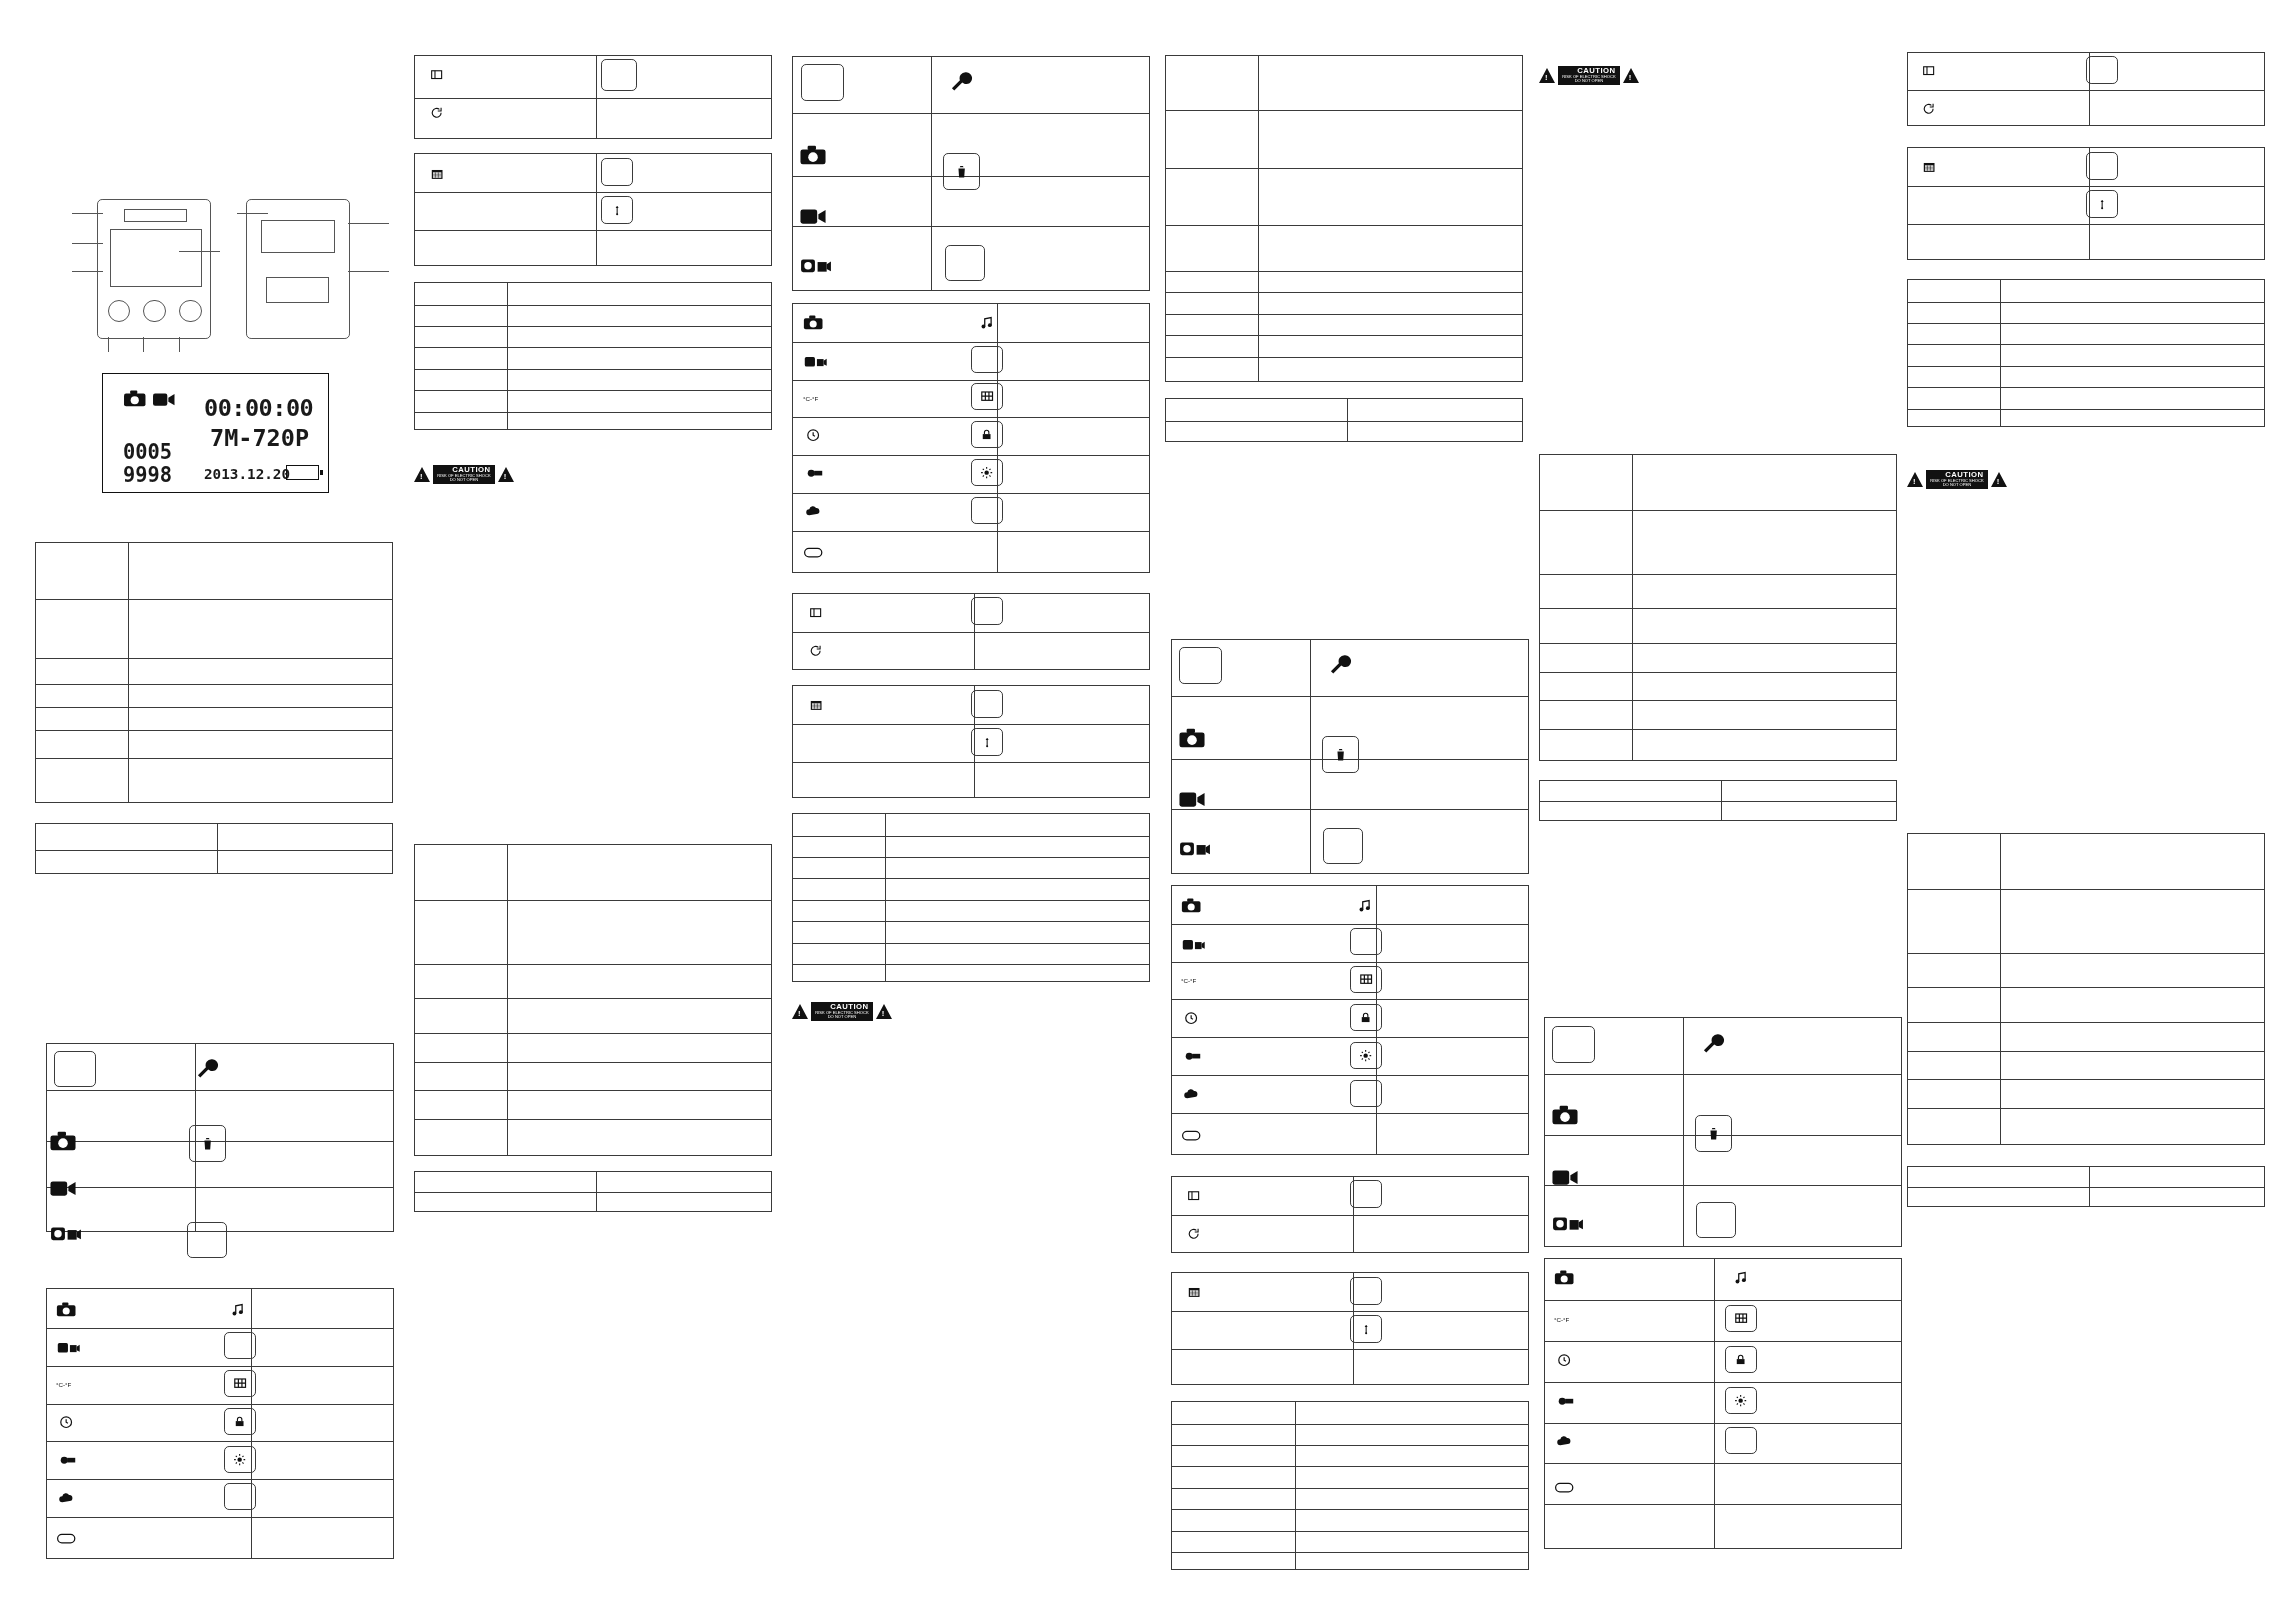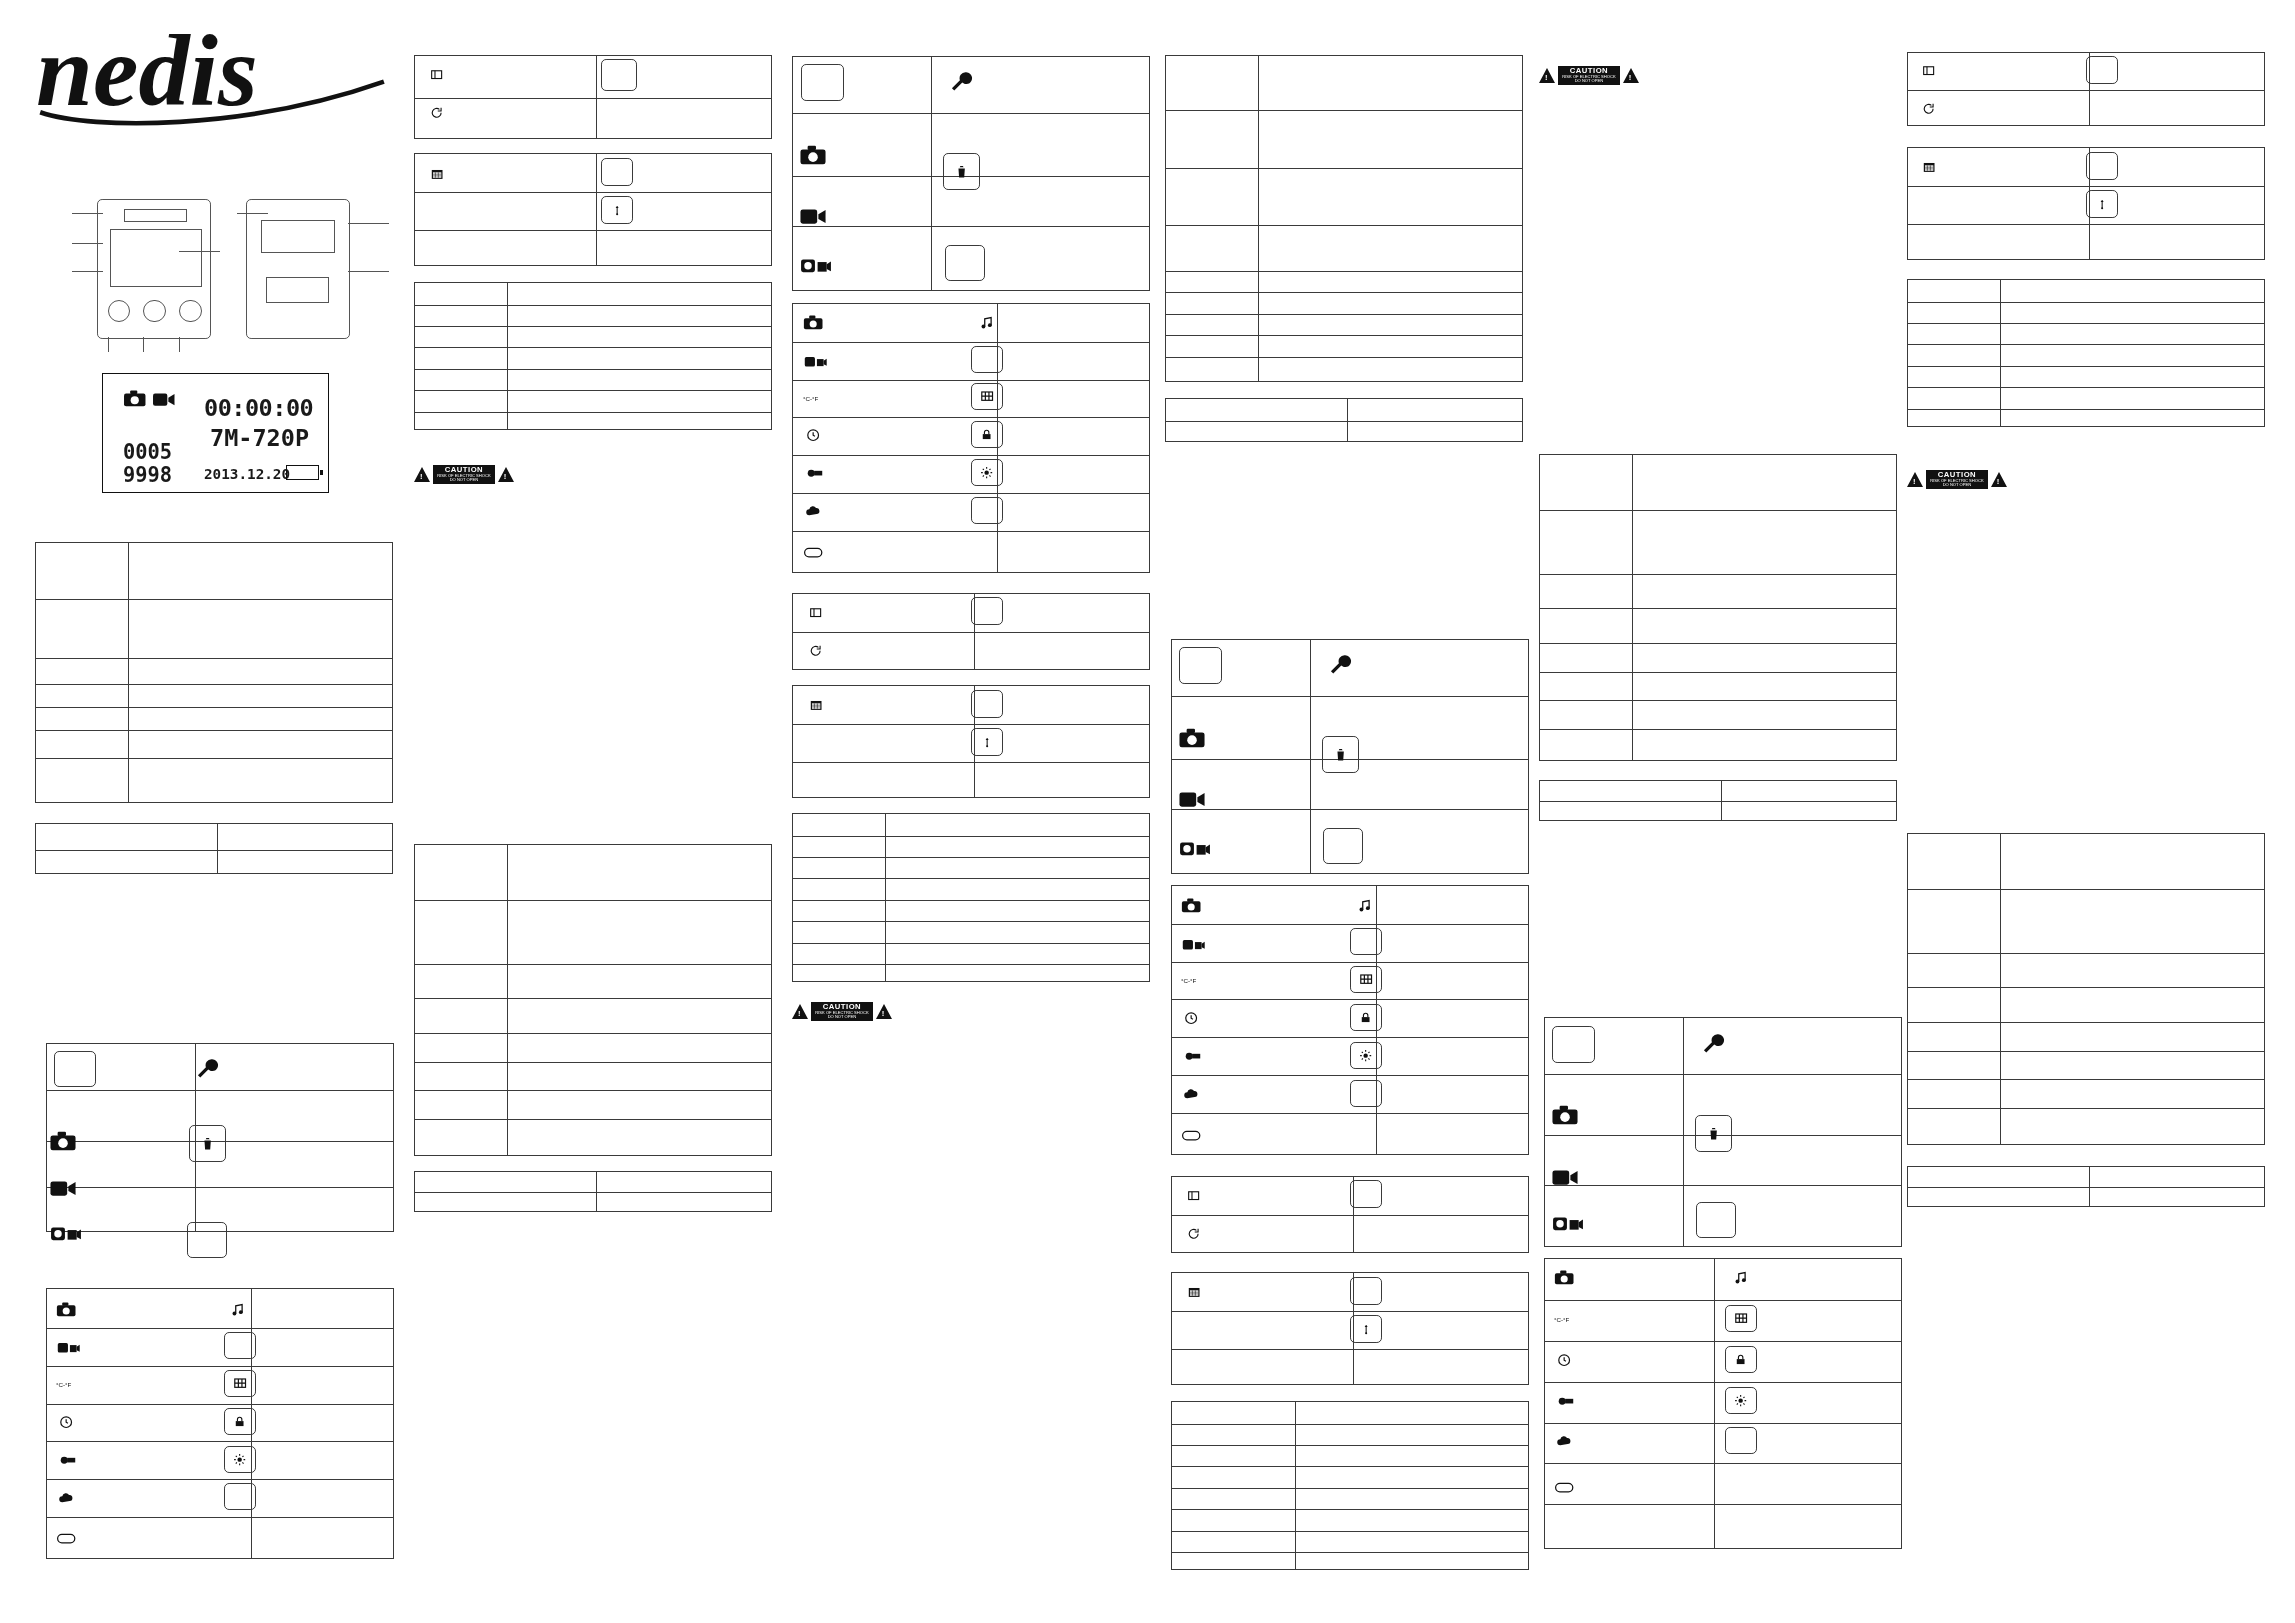--- a/index.html
+++ b/index.html
@@ -44,39 +44,33 @@
   .lcd-batt{position:absolute;left:286px;top:465px;width:31px;height:13.3px;border:1.5px solid #111;}
   .lcd-batt:after{content:"";position:absolute;right:-4.6px;top:3.6px;width:3.1px;height:5.1px;background:#111;}
   .lcd-icons{position:absolute;left:123px;top:389px;display:flex;gap:5.1px;}
   .lcd-icons svg{width:23.5px;height:18.4px;}
 
   
   .caution{position:absolute;display:flex;align-items:center;gap:3.1px;}
   .caution .tri{width:0;height:0;border-left:8.7px solid transparent;border-right:8.7px solid transparent;border-bottom:15.3px solid #111;position:relative;}
   .caution .tri:after{content:"!";position:absolute;left:-2px;top:5.6px;color:#fff;font-size:7.7px;font-weight:bold;}
   .caution .lbl{background:#111;color:#fff;text-align:center;padding:1px 4.1px;}
-  .caution .lbl .t1{font-size:7.7px;font-weight:bold;letter-spacing:0.5px;line-height:1;}
+  .caution .lbl .t1{font-size:7.7px;font-weight:bold;letter-spacing:0.5px;line-height:1;text-align:right;}
   .caution .lbl .t2{font-size:4.1px;line-height:1.1;}
 
   
   .icell{position:absolute;display:flex;align-items:center;justify-content:center;}
   .icon-sq{border:1px solid #3a3a3a;border-radius:5.1px;box-sizing:border-box;display:flex;align-items:center;justify-content:center;}
   svg{display:block;}
 </style>
 </head>
 <body>
 
 <div class="sheet">
 
-  <div class="logo">
-    <svg viewBox="0 0 700 230">
-      <text x="10" y="165" font-family="Liberation Serif, serif" font-size="200" font-style="italic" font-weight="bold" fill="#111">nedis</text>
-      <path d="M18 180 C 120 215, 420 215, 690 120" stroke="#111" stroke-width="9" fill="none"></path>
-    </svg>
-  </div>
 
   <div class="device">
     <div class="dev-front">
       <div class="dev-topbar"></div>
       <div class="dev-screen"></div>
       <div class="dev-btn" style="left:9.2px;"></div>
       <div class="dev-btn" style="left:45px;"></div>
       <div class="dev-btn" style="left:81px;"></div>
     </div>
     <div class="dev-side">

